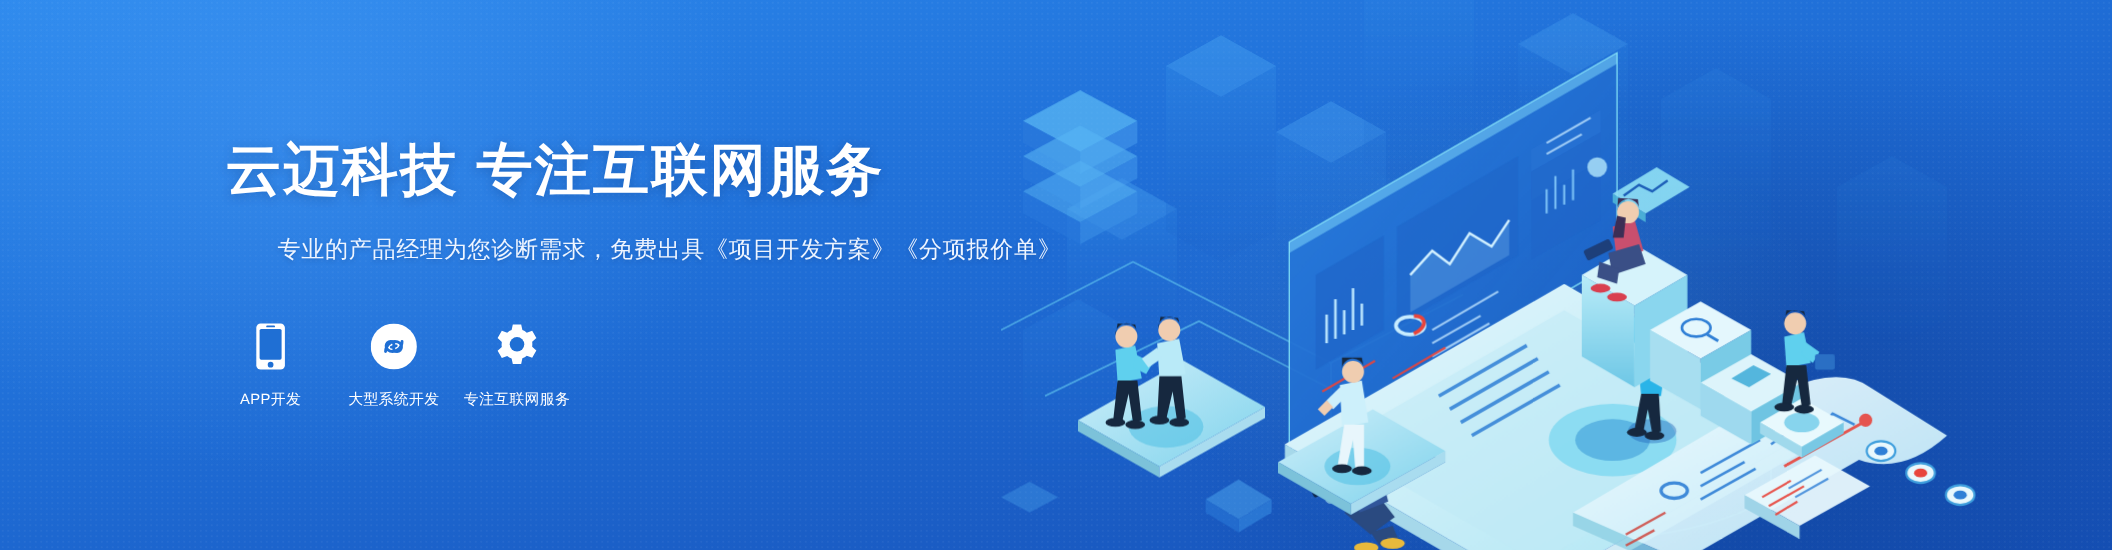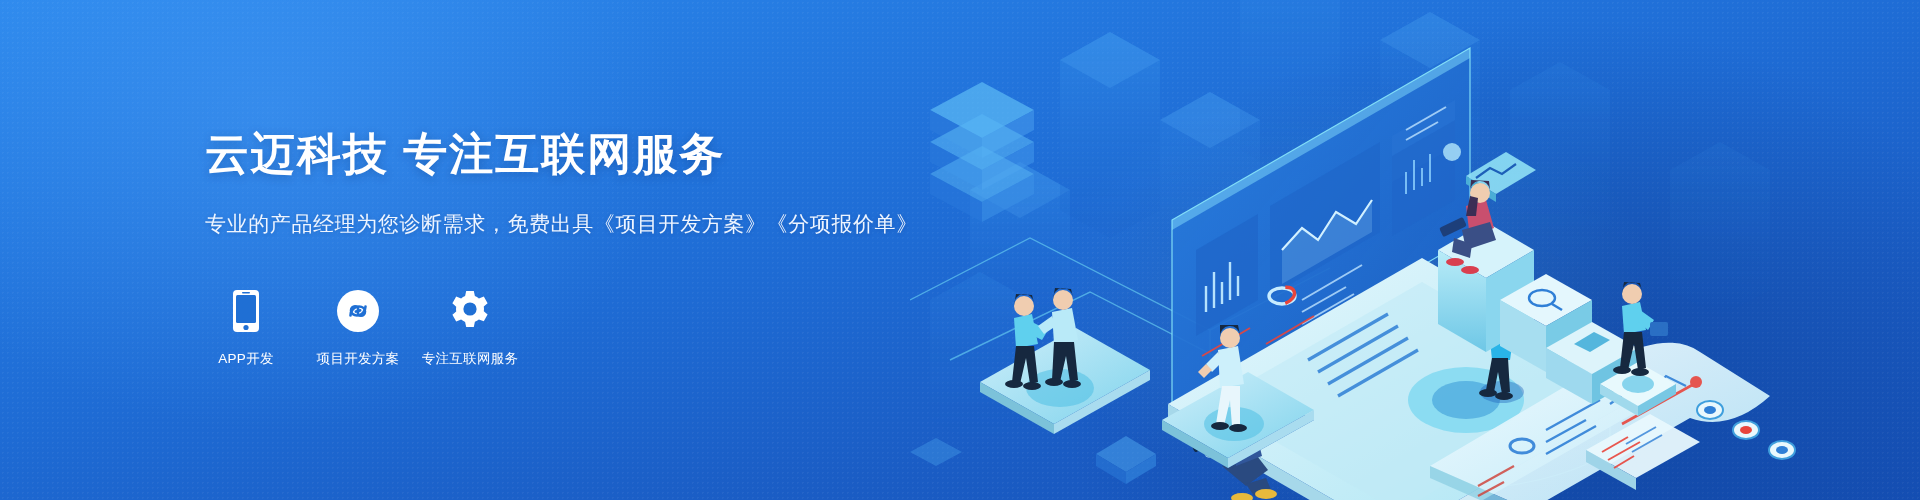--- a/index.html
+++ b/index.html
@@ -32,31 +32,31 @@
     position:absolute;left:1040px;top:80px;width:620px;height:430px;
     background:radial-gradient(ellipse at center, rgba(120,210,255,.17), rgba(120,210,255,0) 70%);
   }
 
   
   .content{
     position:absolute;left:205px;top:0;width:760px;height:100%;
     display:flex;flex-direction:column;justify-content:center;
   }
   .headline{
-    font-size:44px;font-weight:bold;color:#ffffff;
+    font-size:51px;font-weight:bold;color:#ffffff;
     letter-spacing:2px;line-height:1;
     margin:0 0 30px 0;white-space:nowrap;
     text-shadow:0 2px 10px rgba(4,40,100,.28);
   }
   .sub-line{
     font-size:21px;color:#eef5ff;line-height:36px;
     white-space:nowrap;letter-spacing:.6px;
     text-shadow:0 1px 4px rgba(4,40,100,.22);
   }
-  .subtitle{margin-bottom:44px;}
+  .subtitle{margin-bottom:44px;text-align:right;}
 
   
   .services{display:flex;align-items:flex-start;gap:30px;}
   .service{
     width:82px;
     display:flex;flex-direction:column;align-items:center;
     cursor:pointer;
   }
   .svc-icon{
     height:50px;width:100%;
@@ -424,21 +424,21 @@
       <div class="service">
         <span class="svc-icon">
           <svg width="42" height="42" viewBox="0 0 42 42">
             <circle cx="21" cy="21" r="21" fill="#ffffff"></circle>
             <path d="M13.5 25.5 c0 -5 4 -9 8.5 -9 c3.6 0 6 2.2 6 5 c0 2.4 -1.8 4.2 -4 4.2
                      c-1.8 0 -3.1 -1.2 -3.1 -2.8 c0 -1.4 1 -2.5 2.3 -2.5" fill="none" stroke="#1f6fd4" stroke-width="2.6" stroke-linecap="round"></path>
             <path d="M28.5 16.5 c0 5 -4 9 -8.5 9 c-3.6 0 -6 -2.2 -6 -5 c0 -2.4 1.8 -4.2 4 -4.2
                      c1.8 0 3.1 1.2 3.1 2.8 c0 1.4 -1 2.5 -2.3 2.5" fill="none" stroke="#1f6fd4" stroke-width="2.6" stroke-linecap="round"></path>
           </svg>
         </span>
-        <span class="svc-label">项目开发方案</span>
+        <span class="svc-label">大型系统开发</span>
       </div>
 
 
 
       <div class="service">
         <span class="svc-icon">
           <svg width="44" height="44" viewBox="0 0 44 44">
             <path d="M18.2 2 h7.6 l1.1 5.1 a15 15 0 0 1 4 2.3 l4.9 -1.8 l3.8 6.6 l-3.8 3.4
                      a15 15 0 0 1 0 4.6 l3.8 3.4 l-3.8 6.6 l-4.9 -1.8 a15 15 0 0 1 -4 2.3
                      L25.8 38 h-7.6 l-1.1 -5.1 a15 15 0 0 1 -4 -2.3 l-4.9 1.8 l-3.8 -6.6

